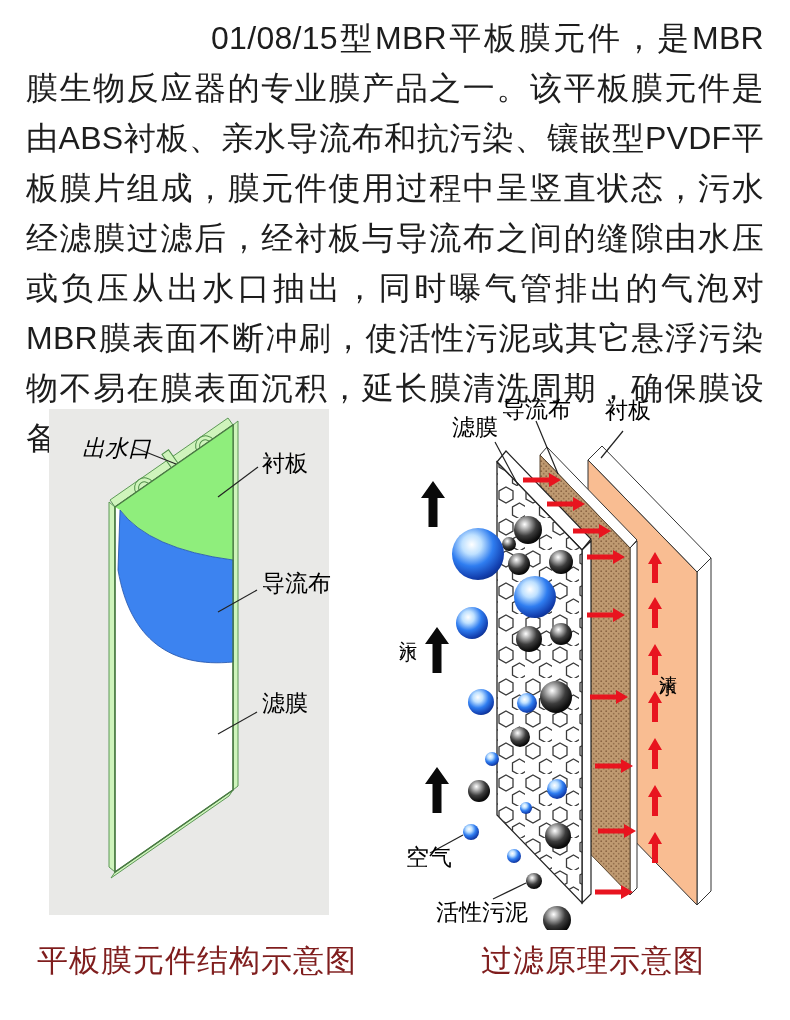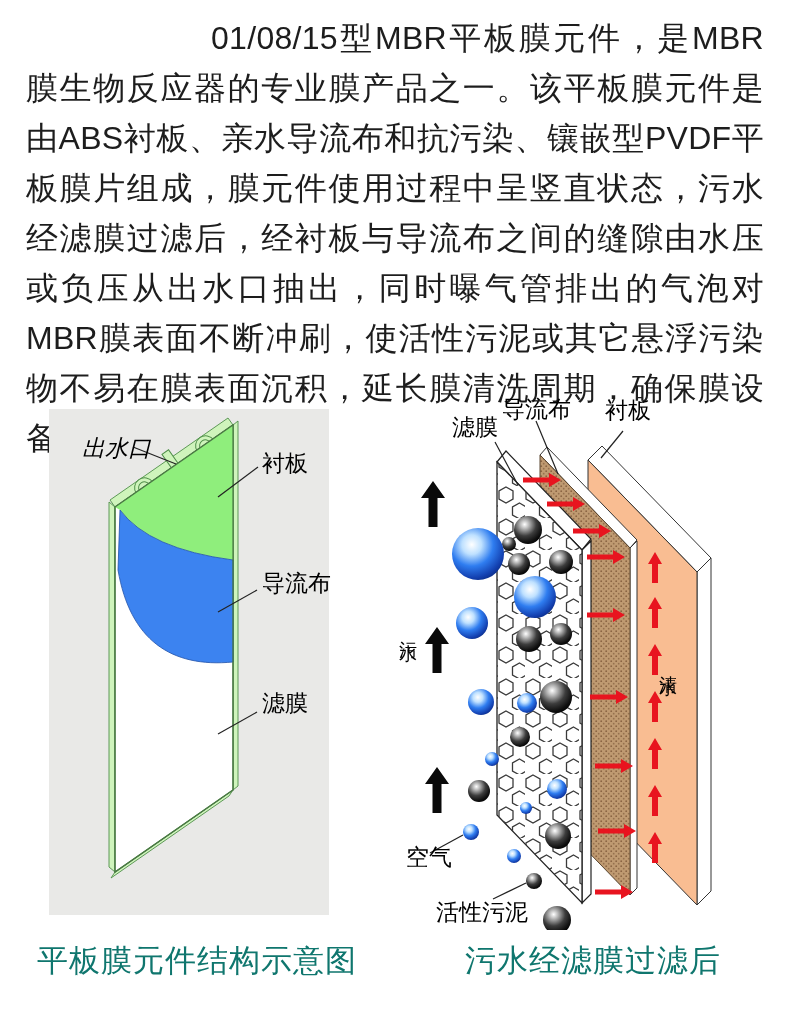--- a/index.html
+++ b/index.html
@@ -6,21 +6,21 @@
   body{width:790px;height:1020px;position:relative;overflow:hidden;
        font-family:"Liberation Sans","DejaVu Sans",sans-serif;color:#1c1c1c;}
   .intro{position:absolute;left:26px;right:26px;top:13px;
          font-size:32px;line-height:50px;letter-spacing:0.3px;
          text-align:justify;text-justify:inter-ideograph;text-indent:185px;color:#1d1d1d;}
   .diagram-box{position:absolute;left:49px;top:409px;width:280px;height:506px;background:#e9e9e7;}
   .right-diagram{position:absolute;left:390px;top:390px;width:400px;height:540px;}
   .lbl{position:absolute;font-size:23px;color:#000;white-space:nowrap;line-height:1.1;}
   .lbl-v{position:absolute;font-size:18px;color:#000;writing-mode:vertical-rl;
          text-orientation:upright;letter-spacing:3px;line-height:1.0;}
-  .caption{position:absolute;top:940px;font-size:31px;color:#0f766e;text-align:center;
+  .caption{position:absolute;top:940px;font-size:31px;color:#7f1d1d;text-align:center;
            letter-spacing:1px;white-space:nowrap;}
   svg{display:block;}
 </style>
 </head>
 <body>
 
 <div class="intro">01/08/15型MBR平板膜元件，是MBR膜生物反应器的专业膜产品之一。该平板膜元件是由ABS衬板、亲水导流布和抗污染、镶嵌型PVDF平板膜片组成，膜元件使用过程中呈竖直状态，污水经滤膜过滤后，经衬板与导流布之间的缝隙由水压或负压从出水口抽出，同时曝气管排出的气泡对MBR膜表面不断冲刷，使活性污泥或其它悬浮污染物不易在膜表面沉积，延长膜清洗周期，确保膜设备长期稳定运行。</div>
 
 <div class="diagram-box">
   <svg width="280" height="506" viewBox="0 0 280 506">
@@ -175,13 +175,13 @@
 
 <div class="lbl" style="left:452px;top:415px;">滤膜</div>
 <div class="lbl" style="left:502px;top:397px;">导流布</div>
 <div class="lbl" style="left:605px;top:398px;">衬板</div>
 <div class="lbl-v" style="left:399px;top:627px;">污水</div>
 <div class="lbl-v" style="left:659px;top:661px;">清水</div>
 <div class="lbl" style="left:406px;top:845px;">空气</div>
 <div class="lbl" style="left:420px;top:900px;margin-left:16px;">活性污泥</div>
 
 <div class="caption" style="left:37px;width:310px;">平板膜元件结构示意图</div>
-<div class="caption" style="left:443px;width:300px;">污水经滤膜过滤后</div>
+<div class="caption" style="left:443px;width:300px;">过滤原理示意图</div>
 
 </body></html>

